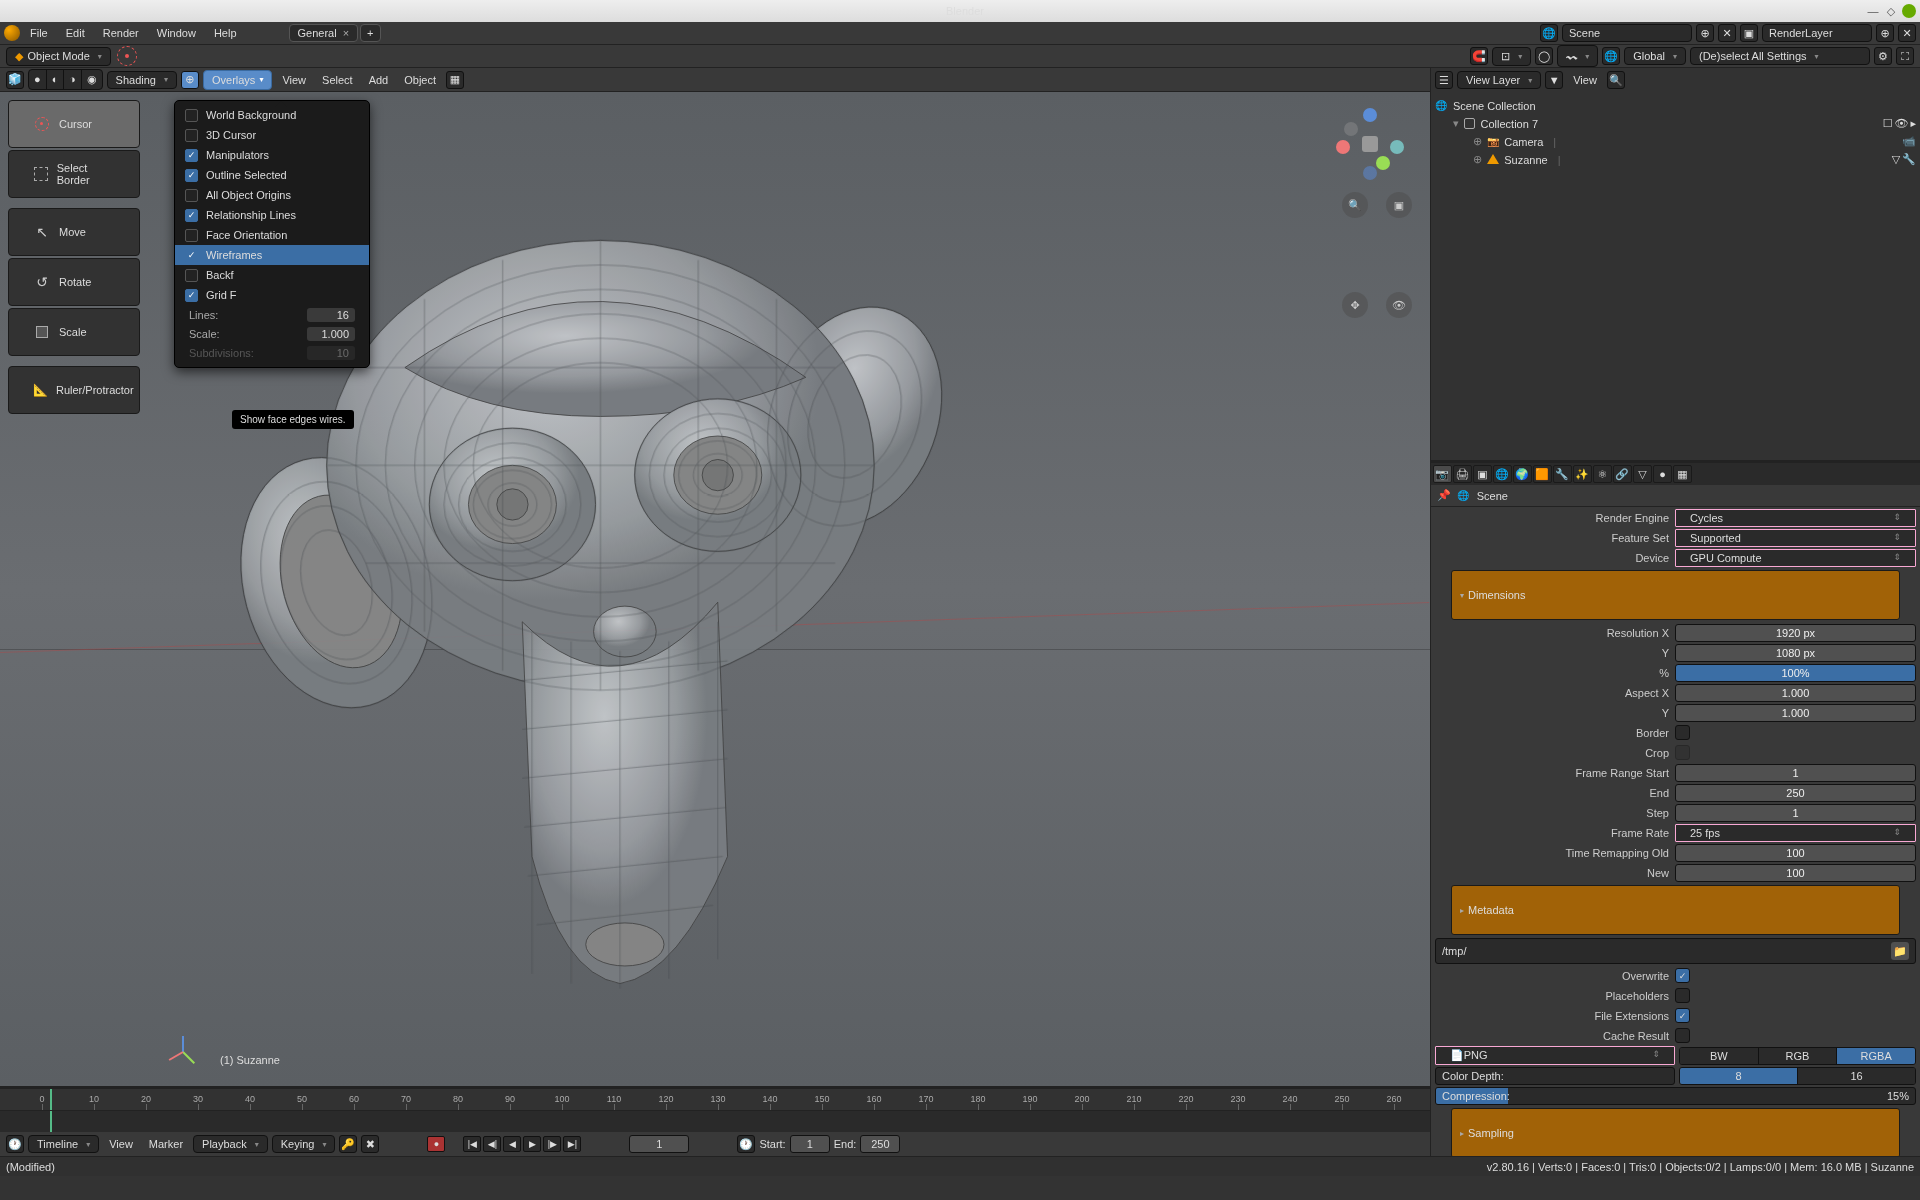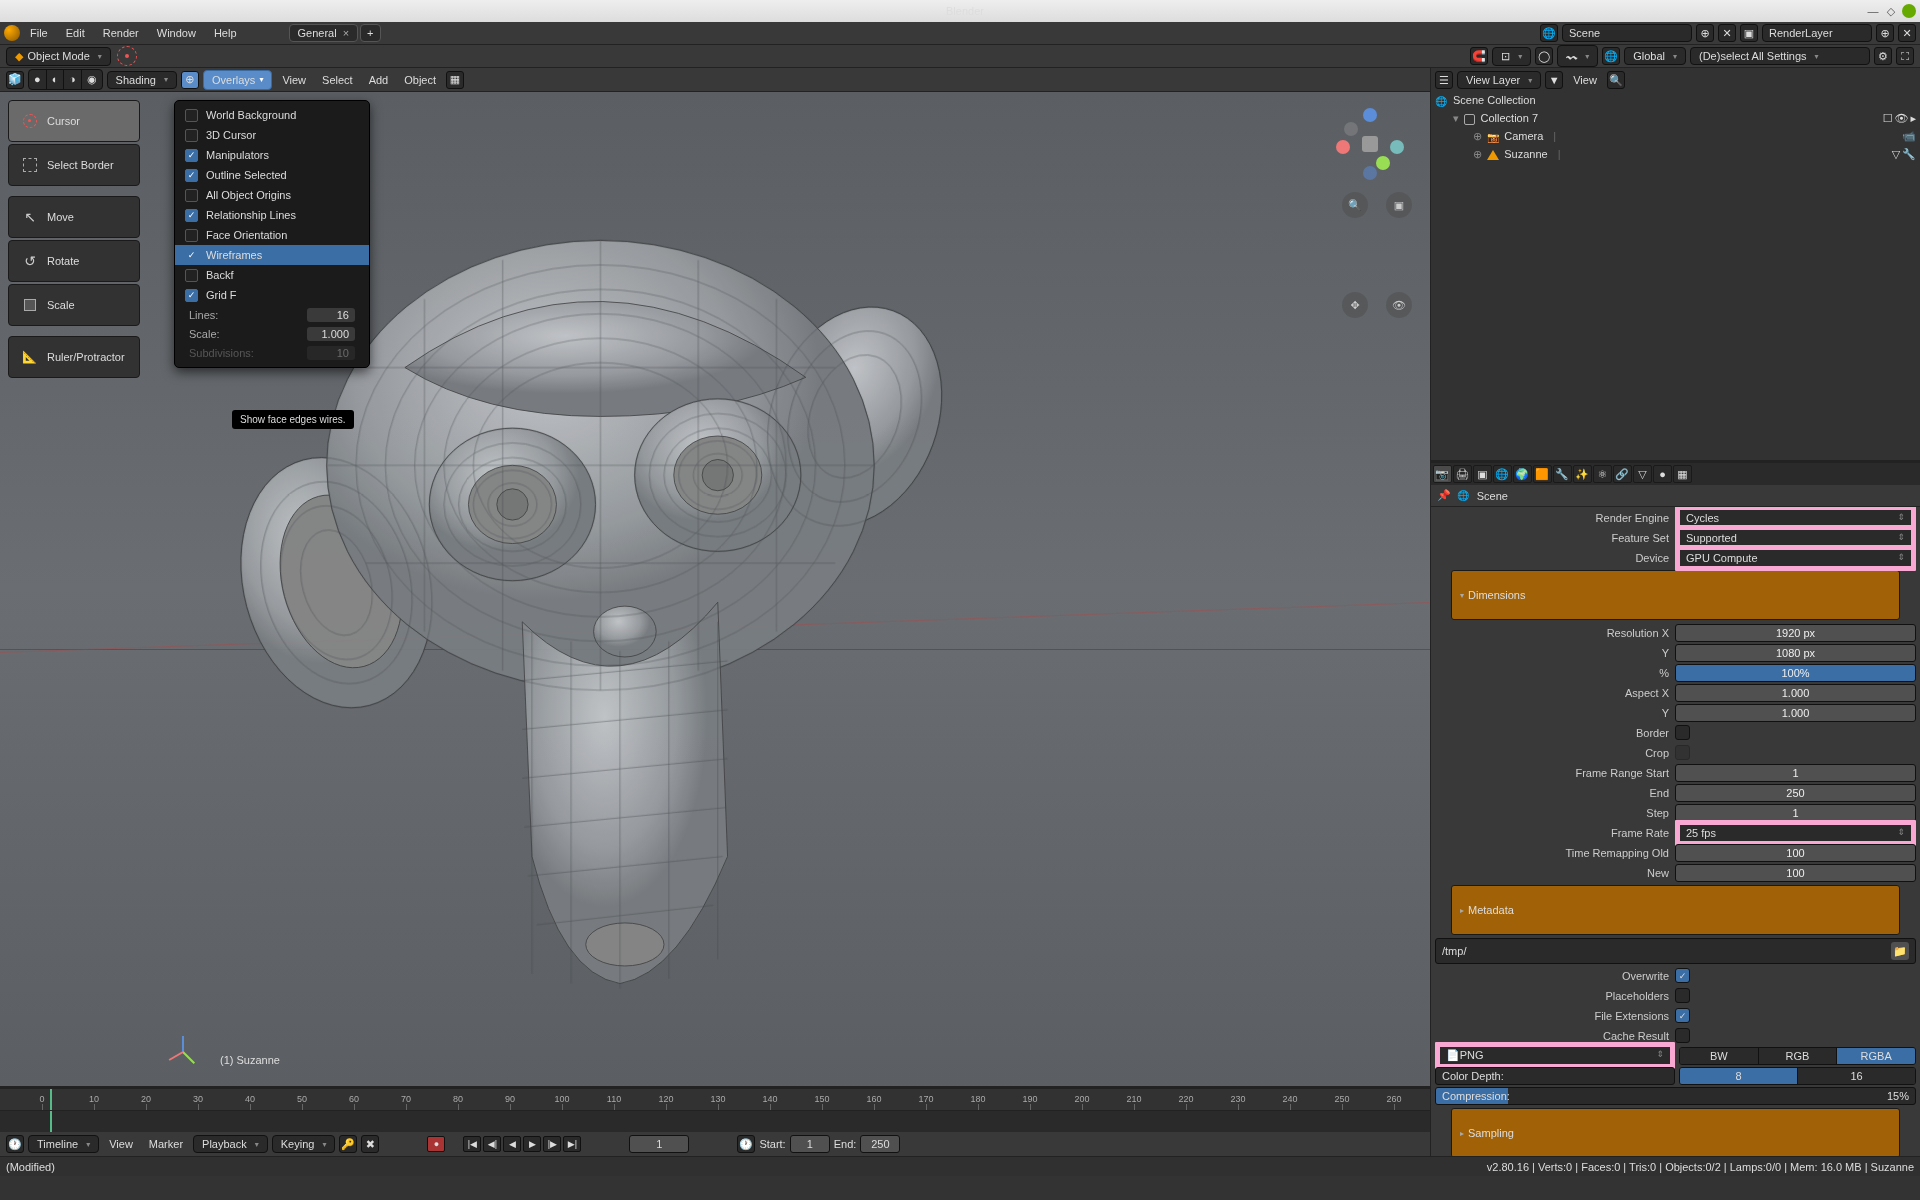--- a/index.html
+++ b/index.html
@@ -29,21 +29,21 @@
 .vp-head .seg{display:flex;background:#2a2a2a;border:1px solid #111;border-radius:4px;overflow:hidden}
 .vp-head .seg span{padding:3px 5px;border-right:1px solid #111}
 .vp-head .seg span:last-child{border:none}
 .overlays-btn{background:#598cc9;border:1px solid #3a6aa0;border-radius:4px;padding:3px 8px;display:flex;align-items:center;gap:4px;color:#fff}
 .overlays-btn::after{content:"▾";font-size:8px}
 .vhead-item{padding:3px 6px}
 .viewport{flex:1;background:linear-gradient(180deg,#5b5f63 0%,#6a6d71 50%,#5b5f63 100%);position:relative;overflow:hidden}
 .grid-floor{position:absolute;left:0;right:0;top:56%;height:1px;background:rgba(0,0,0,.22)}
 .red-axis{position:absolute;top:56.3%;left:0;right:0;height:1px;background:rgba(200,60,60,.35);transform:rotate(-2deg);transform-origin:left}
 .toolbar{position:absolute;left:8px;top:8px;width:132px;display:flex;flex-direction:column;gap:2px}
-.tool{height:42px;background:#323232;border:1px solid #1a1a1a;border-radius:4px;display:flex;align-items:center;gap:8px;padding:0 12px}
+.tool{height:48px;background:#323232;border:1px solid #1a1a1a;border-radius:4px;display:flex;align-items:center;gap:8px;padding:0 24px}
 .tool.sel{background:#6a6a6a}
 .tool-ic{width:18px;height:18px;display:flex;align-items:center;justify-content:center}
 .cursor-ic{width:14px;height:14px;border:1.5px dashed #e55;border-radius:50%;position:relative}
 .cursor-ic::after{content:"";position:absolute;width:3px;height:3px;background:#e55;border-radius:50%;top:4px;left:4px}
 .border-ic{width:14px;height:14px;border:1.5px dashed #aaa}
 .move-ic::before{content:"↖";color:#ccc;font-size:14px}
 .rot-ic::before{content:"↺";color:#ccc;font-size:14px}
 .scale-ic{width:12px;height:12px;background:#555;border:1px solid #aaa}
 .ruler-ic::before{content:"📐";font-size:12px}
 .popup{position:absolute;left:174px;top:8px;width:196px;background:#1b1b1b;border-radius:5px;border:1px solid #000;box-shadow:0 4px 12px rgba(0,0,0,.6);padding:4px 0;z-index:10}
@@ -74,38 +74,38 @@
 .axis-widget{position:absolute;left:168px;bottom:34px;width:30px;height:30px}
 .ax{position:absolute;width:2px;height:16px;transform-origin:bottom}
 .ax.z{background:#5b8dd8;left:14px;bottom:0}
 .ax.y{background:#9d5;left:14px;bottom:0;transform:rotate(135deg)}
 .ax.x{background:#e77;left:14px;bottom:0;transform:rotate(-120deg)}
 .monkey{position:absolute;left:220px;top:80px;width:800px;height:880px;opacity:.92}
 .right-panel{width:490px;display:flex;flex-direction:column;background:#393939;border-left:1px solid #222}
 .outliner{height:395px;display:flex;flex-direction:column;border-bottom:3px solid #222}
 .out-head{height:24px;background:#323232;display:flex;align-items:center;padding:0 4px;gap:4px}
 .out-body{flex:1;background:#323232;padding:2px 0;overflow:hidden}
-.tree-row{display:flex;align-items:flex-start;height:18px;padding:0 4px;gap:4px}
+.tree-row{display:flex;align-items:flex-end;height:18px;padding:0 4px;gap:4px}
 .indent{display:inline-block}
 .disc{color:#888}
 .ico{width:14px;height:14px;display:flex;align-items:center;justify-content:center}
 .scene-ic::before{content:"🌐";font-size:10px}
 .coll-ic{width:11px;height:11px;border:1px solid #aaa;border-radius:2px}
 .cam-ic::before{content:"📷";font-size:10px;filter:sepia(1) saturate(3) hue-rotate(-20deg)}
 .mesh-ic{width:0;height:0;border-left:6px solid transparent;border-right:6px solid transparent;border-bottom:10px solid #e90}
 .row-btns{margin-left:auto;display:flex;gap:2px;color:#888}
 .props{flex:1;display:flex;flex-direction:column;overflow:hidden}
 .prop-tabs{height:22px;background:#2a2a2a;display:flex;align-items:center;padding:0 2px;gap:0}
 .ptab{width:19px;height:18px;display:flex;align-items:center;justify-content:center;background:#2a2a2a;border:1px solid #1a1a1a;border-radius:2px;margin-right:1px}
 .ptab.on{background:#4a4a4a}
 .bc{height:22px;background:#393939;display:flex;align-items:center;padding:0 6px;gap:6px;border-bottom:1px solid #222}
 .prop-body{flex:1;overflow-y:auto;background:#393939;padding:0 4px}
 .prow{display:flex;align-items:center;height:19px;margin:1px 0}
 .prow .lbl{flex:0 0 240px;text-align:right;padding-right:6px;color:#ccc}
-.prow .sel{flex:1;background:#2a2a2a;border:5px solid #f9a8d4;border-radius:1px;padding:2px 6px;text-align:left;display:flex}
+.prow .sel{flex:1;background:#2a2a2a;border:1px solid #f9a8d4;border-radius:1px;padding:2px 14px;text-align:left;display:flex}
 .prow .sel::after{content:"⇕";margin-left:auto;color:#888;font-size:9px}
 .prow .num{flex:1;background:#505050;border:1px solid #111;border-radius:3px;padding:2px;text-align:center;color:#eee}
 .prow .num.blue{background:#3b6ea5}
 .prow .chk{width:15px;height:15px;background:#2a2a2a;border:1px solid #111;border-radius:3px;display:flex;align-items:center;justify-content:center}
 .prow .chk.on{background:#3b6ea5}
 .prow .chk.on::after{content:"✓";font-size:9px}
 .phead{background:#a16207;border:1px solid #1a1a1a;border-radius:3px;padding:18px 8px;margin:3px 16px;display:flex;align-items:center;gap:4px}
 .phead::before{content:"▾";font-size:8px;color:#aaa}
 .phead.col::before{content:"▸"}
 .preset{background:#2a2a2a;border:1px solid #111;border-radius:3px;padding:3px 8px;margin:2px 0;display:flex;align-items:center}

